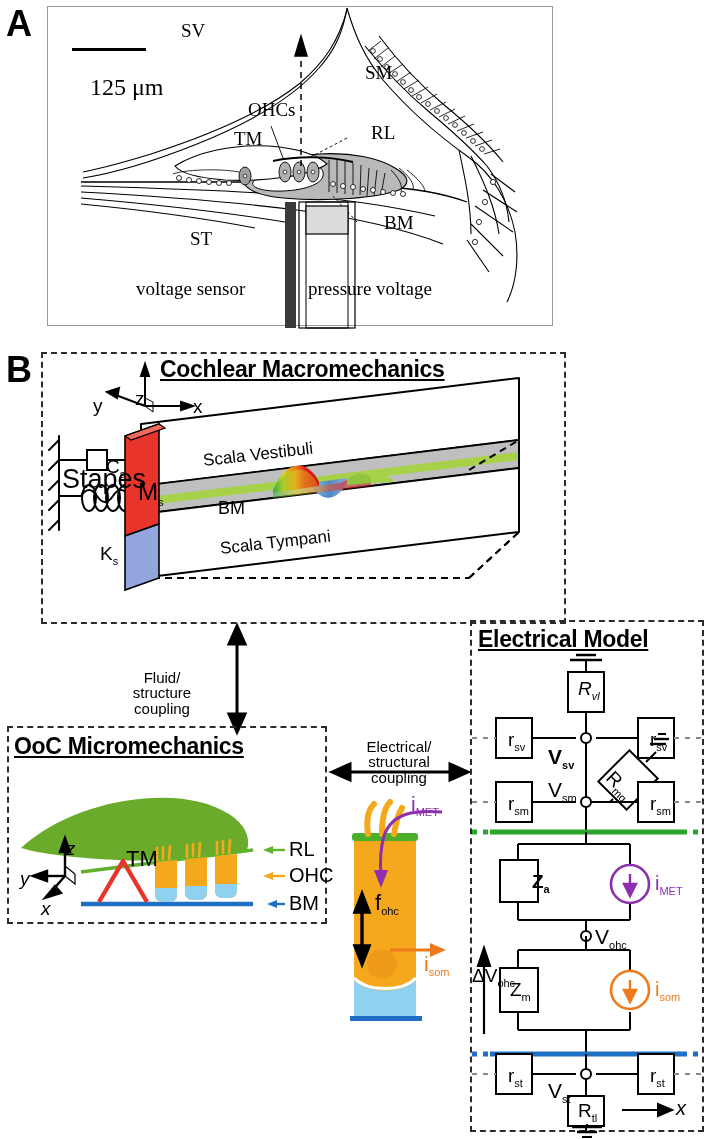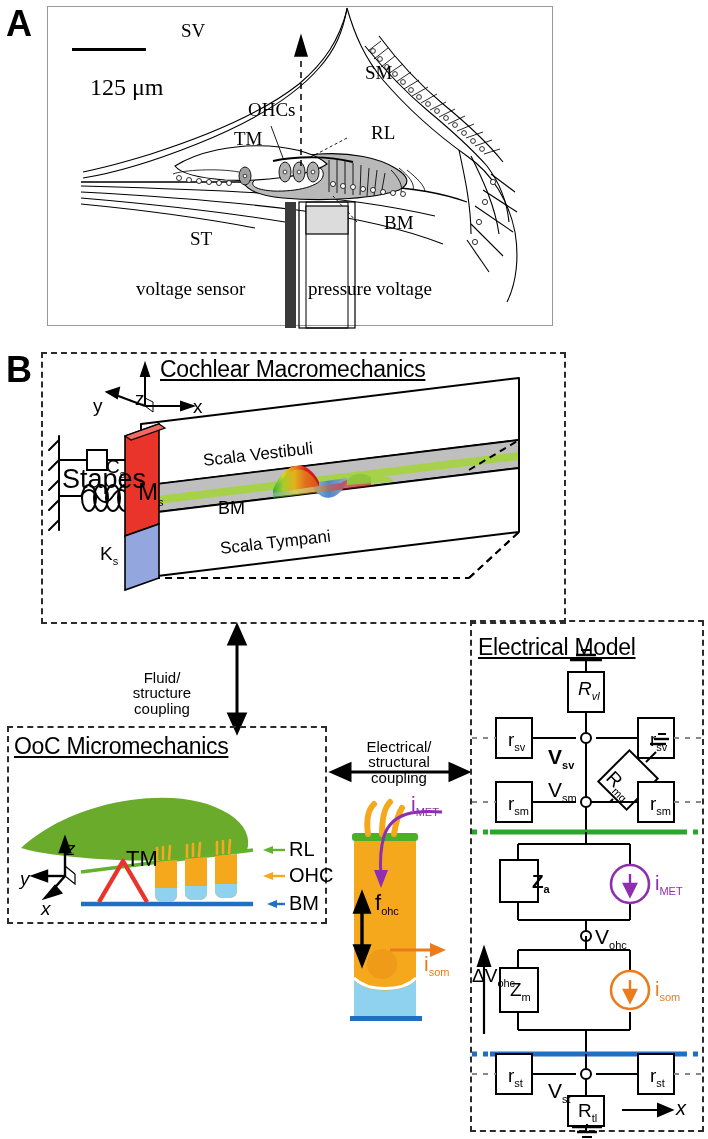--- a/index.html
+++ b/index.html
@@ -3,21 +3,21 @@
 <meta charset="utf-8">
 <style>
   html,body{margin:0;padding:0;background:#ffffff;}
   body{width:708px;height:1139px;position:relative;overflow:hidden;
        font-family:"Liberation Sans",sans-serif;color:#000;}
   .abs{position:absolute;}
   .serif{font-family:"Liberation Serif",serif;}
   .panel-letter{font-family:"Liberation Sans",sans-serif;font-weight:700;font-size:36px;line-height:1;}
   .solidbox{border:1px solid #999;box-sizing:border-box;}
   .dashbox{border:2px dashed #2b2b2b;box-sizing:border-box;}
-  .boxtitle{font-weight:400;font-size:23px;text-decoration:underline;white-space:nowrap;
+  .boxtitle{font-weight:700;font-size:23px;text-decoration:underline;white-space:nowrap;
             letter-spacing:-0.3px;}
   .lbl{white-space:nowrap;}
   svg{display:block;overflow:visible;}
   .coup{font-size:15px;line-height:1.02;text-align:center;white-space:nowrap;margin-top:24px;}
   .emath{font-size:19px;white-space:nowrap;}
   .emath sub{font-size:11px;}
   .anat{font-size:19px;white-space:nowrap;}
 </style>
 </head>
 <body>
@@ -475,21 +475,21 @@
 </div>
 <div class="abs emath" style="left:375px;top:890px;font-size:22px;">
   <span>f</span><sub>ohc</sub>
 </div>
 <div class="abs emath" style="left:424px;top:952px;color:#ee7b1b;font-size:21px;">
   <span>i</span><sub>som</sub>
 </div>
 
 <div class="abs dashbox" style="left:470px;top:620px;width:234px;height:512px;"></div>
 
-<div class="abs boxtitle" style="left:478px;top:626px;margin-top:8px;">Electrical Model</div>
+<div class="abs boxtitle" style="left:478px;top:626px;">Electrical Model</div>
 
 <div class="abs" style="left:470px;top:620px;width:234px;height:512px;">
   <svg width="234" height="512" viewBox="0 0 234 512">
     <g stroke="#555" stroke-width="2" fill="none">
 
       <path d="M116 40 L116 52" stroke="#000"></path>
       <path d="M100 40 L132 40" stroke="#000" stroke-width="2.5"></path>
       <path d="M106 35 L126 35" stroke="#000" stroke-width="2.5"></path>
       <path d="M111 30 L121 30" stroke="#000" stroke-width="2"></path>
     </g>

